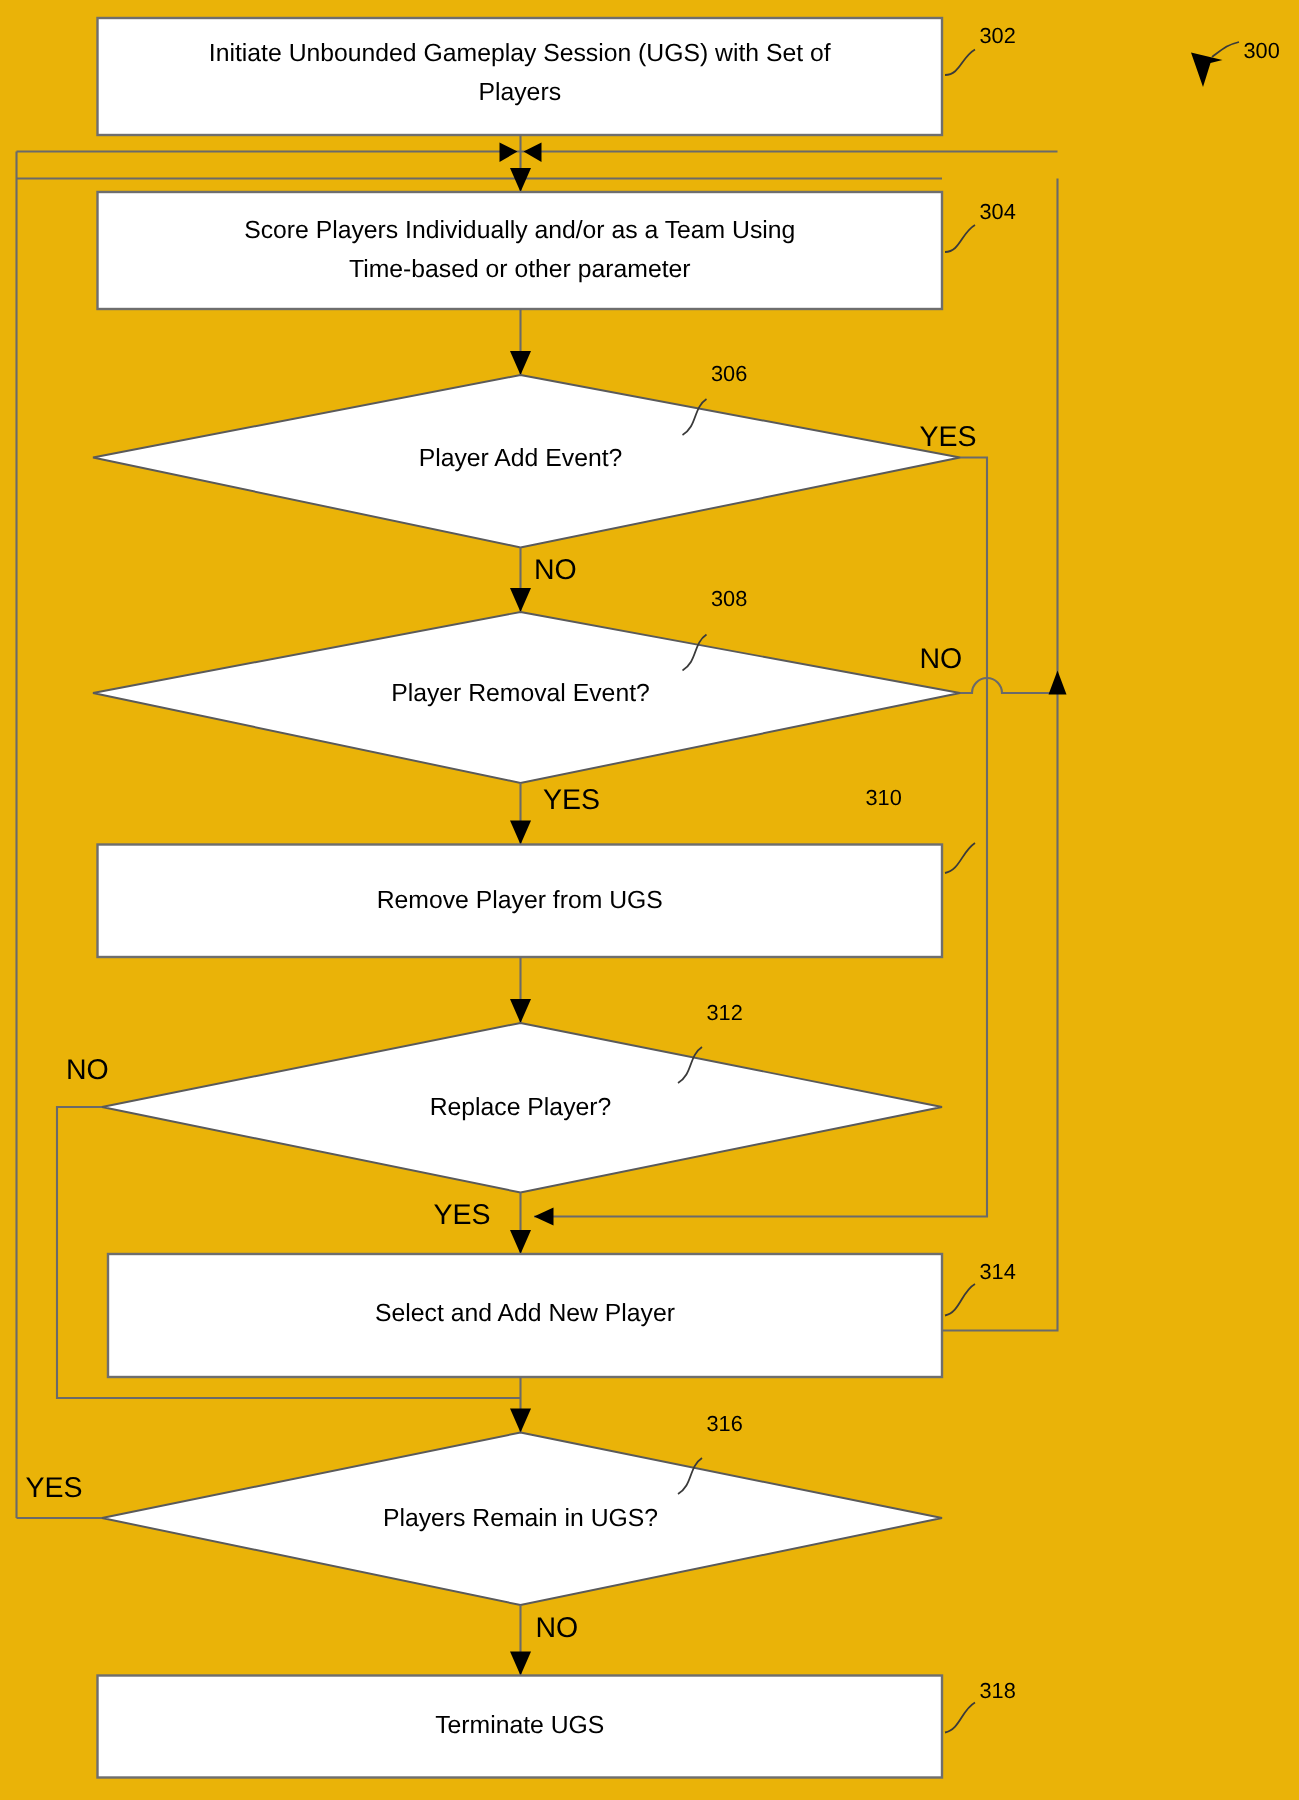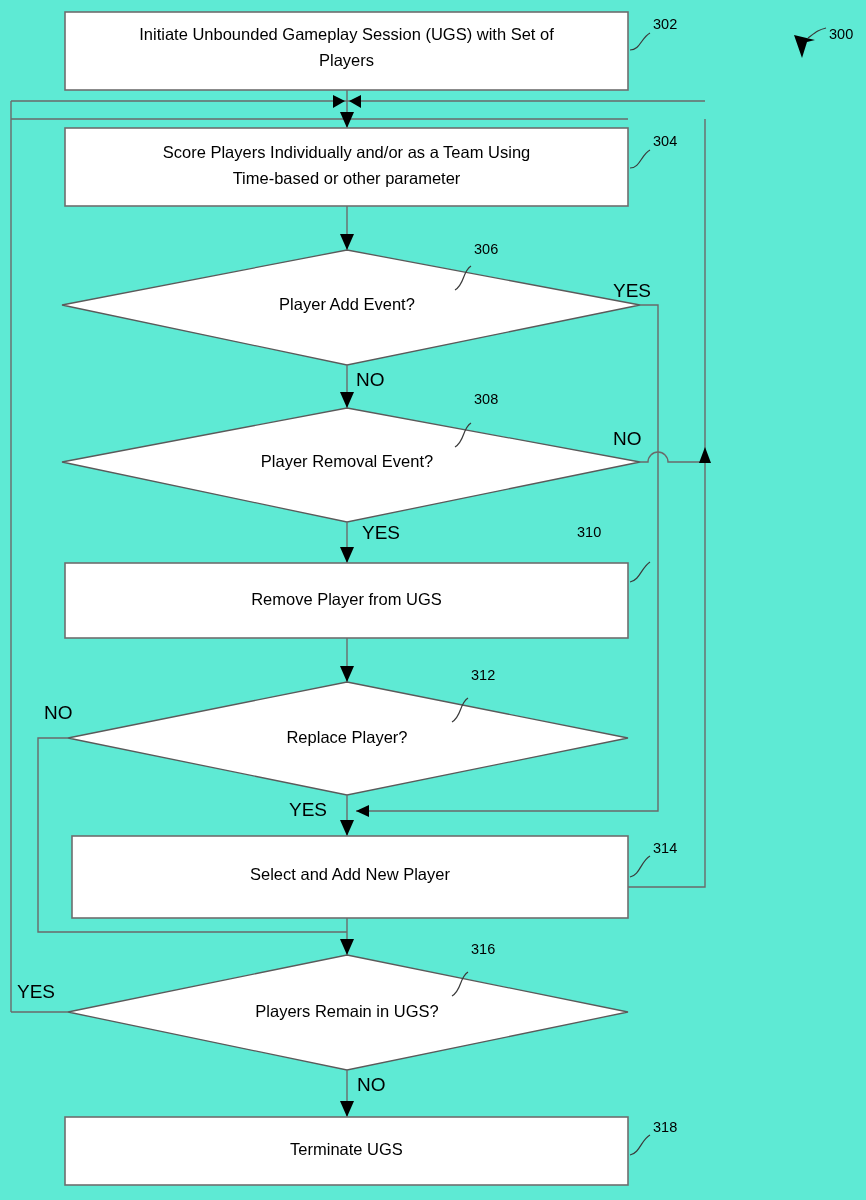--- a/index.html
+++ b/index.html
@@ -11,21 +11,21 @@
   body {
     width: 866px;
     height: 1200px;
     font-family: "Liberation Sans", sans-serif;
     overflow: hidden;
   }
   #figure-root {
     position: relative;
     width: 866px;
     height: 1200px;
-    background: #5eead4;
+    background: #eab308;
   }
   #figure-svg {
     position: absolute;
     left: 0;
     top: 0;
     width: 866px;
     height: 1200px;
     display: block;
   }
   .node-box,

